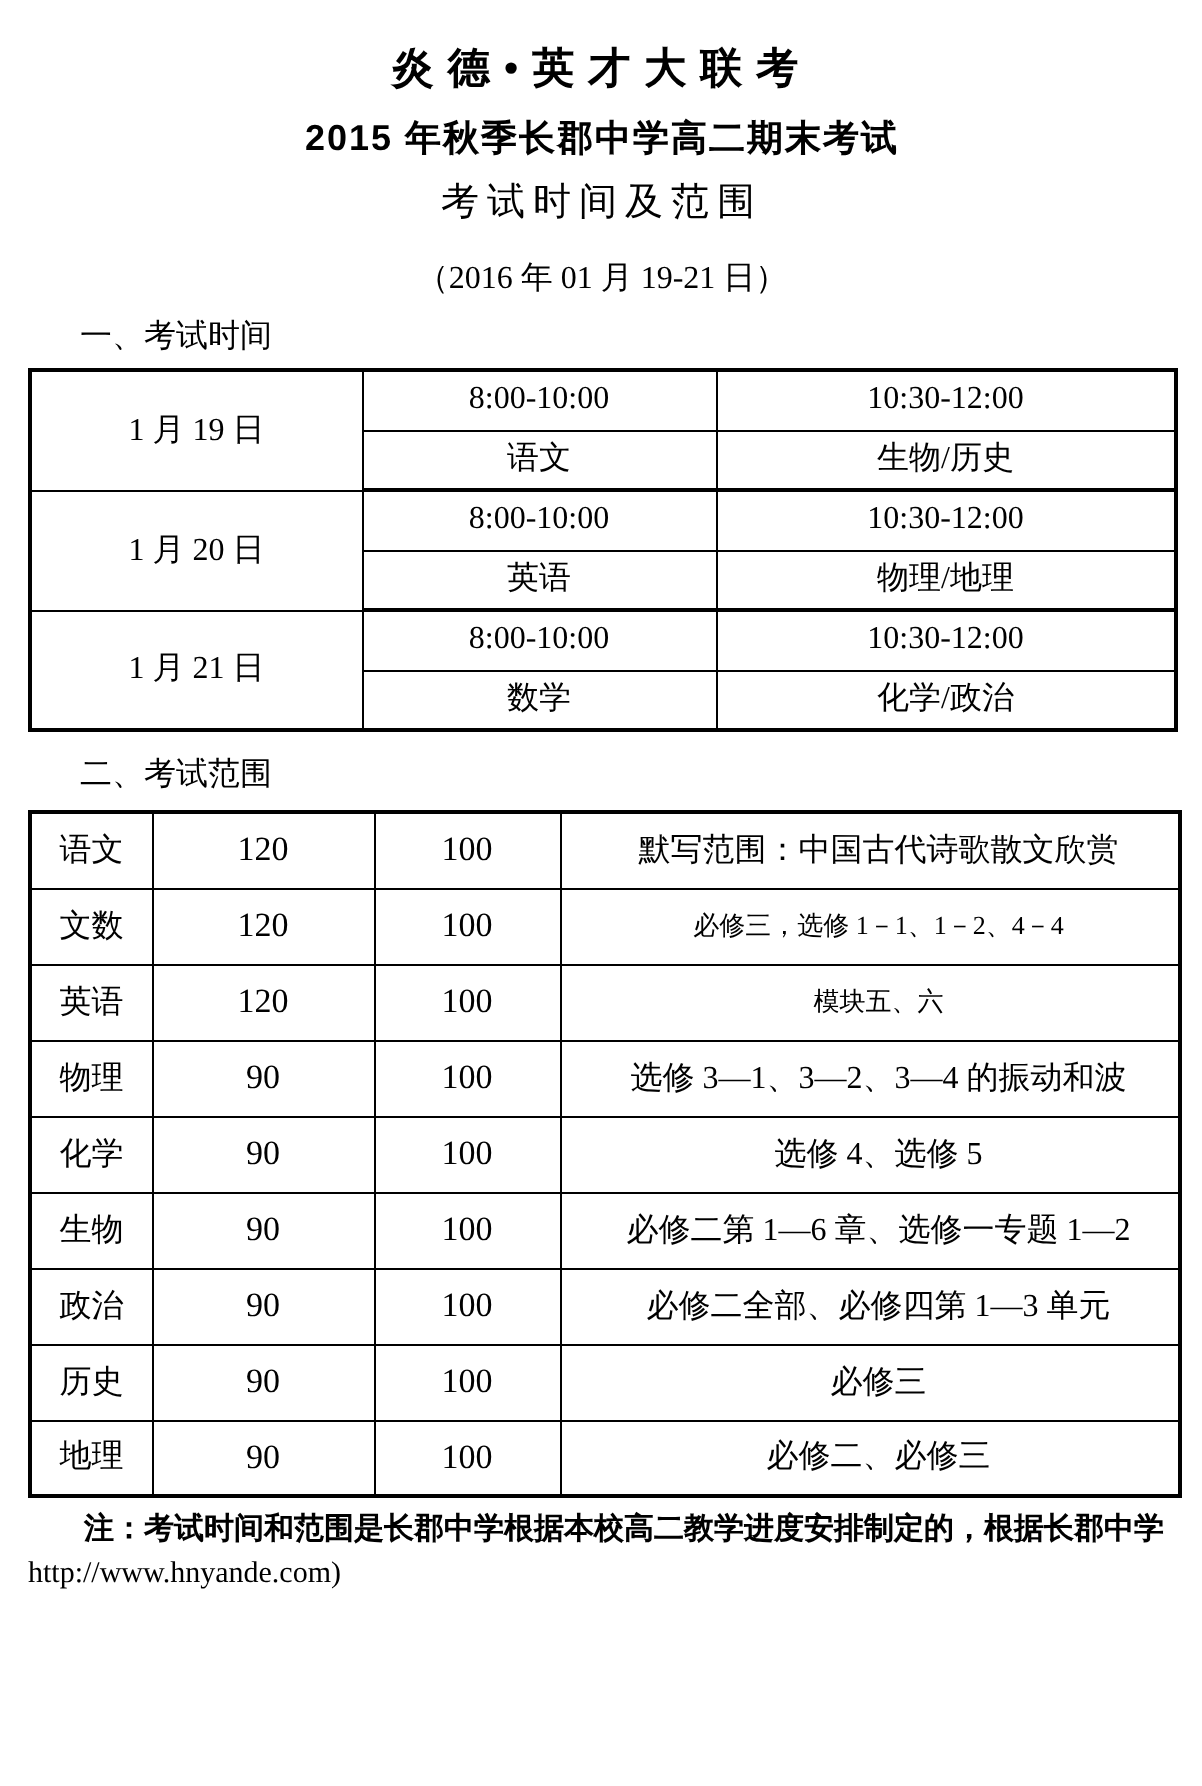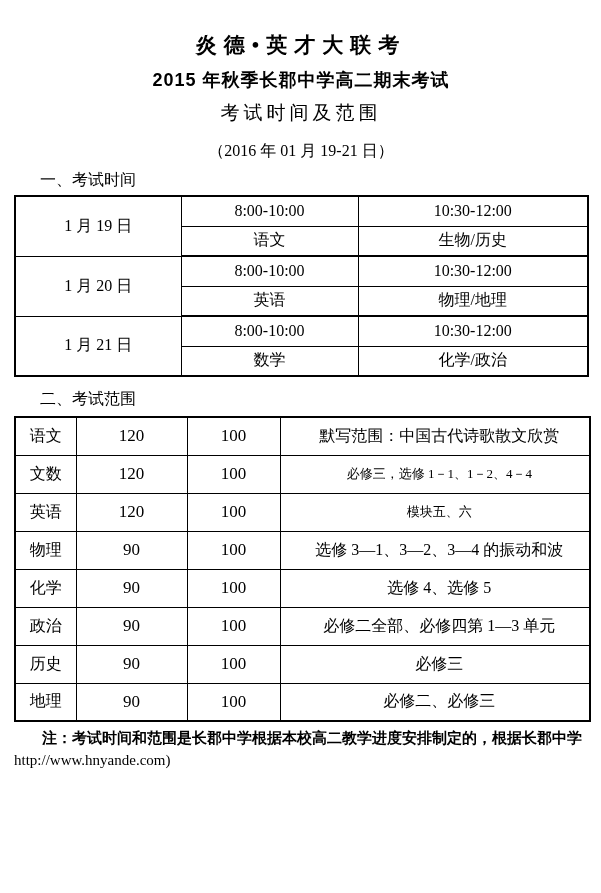--- a/index.html
+++ b/index.html
@@ -2,21 +2,21 @@
 <html><head>
 <meta charset="utf-8">
 <style>
   * { margin:0; padding:0; box-sizing:border-box; }
   html,body { background:#fff; }
   body {
     width:601px; height:893px; overflow:hidden;
     color:#000;
     font-family:"Liberation Serif","DejaVu Serif",serif;
   }
-  .page { width:601px; padding:27px 13px 0 14px; }
+  .page { width:601px; padding:16px 13px 0 14px; }
 
   
   .hdr { text-align:center; }
   .org {
     font-size:21px; font-weight:bold; letter-spacing:7px;
     line-height:28px; margin-top:4px;
   }
   .title {
     font-family:"Liberation Sans","DejaVu Sans",sans-serif;
     font-size:18px; font-weight:bold; letter-spacing:1px;
@@ -157,20 +157,26 @@
       <td class="num">100</td>
       <td class="scope">选修 3—1、3—2、3—4 的振动和波</td>
     </tr>
     <tr>
       <td>化学</td>
       <td class="num">90</td>
       <td class="num">100</td>
       <td class="scope">选修 4、选修 5</td>
     </tr>
     <tr>
+      <td>生物</td>
+      <td class="num">90</td>
+      <td class="num">100</td>
+      <td class="scope">必修二第 1—6 章、选修一专题 1—2</td>
+    </tr>
+    <tr>
       <td>政治</td>
       <td class="num">90</td>
       <td class="num">100</td>
       <td class="scope">必修二全部、必修四第 1—3 单元</td>
     </tr>
     <tr>
       <td>历史</td>
       <td class="num">90</td>
       <td class="num">100</td>
       <td class="scope">必修三</td>

